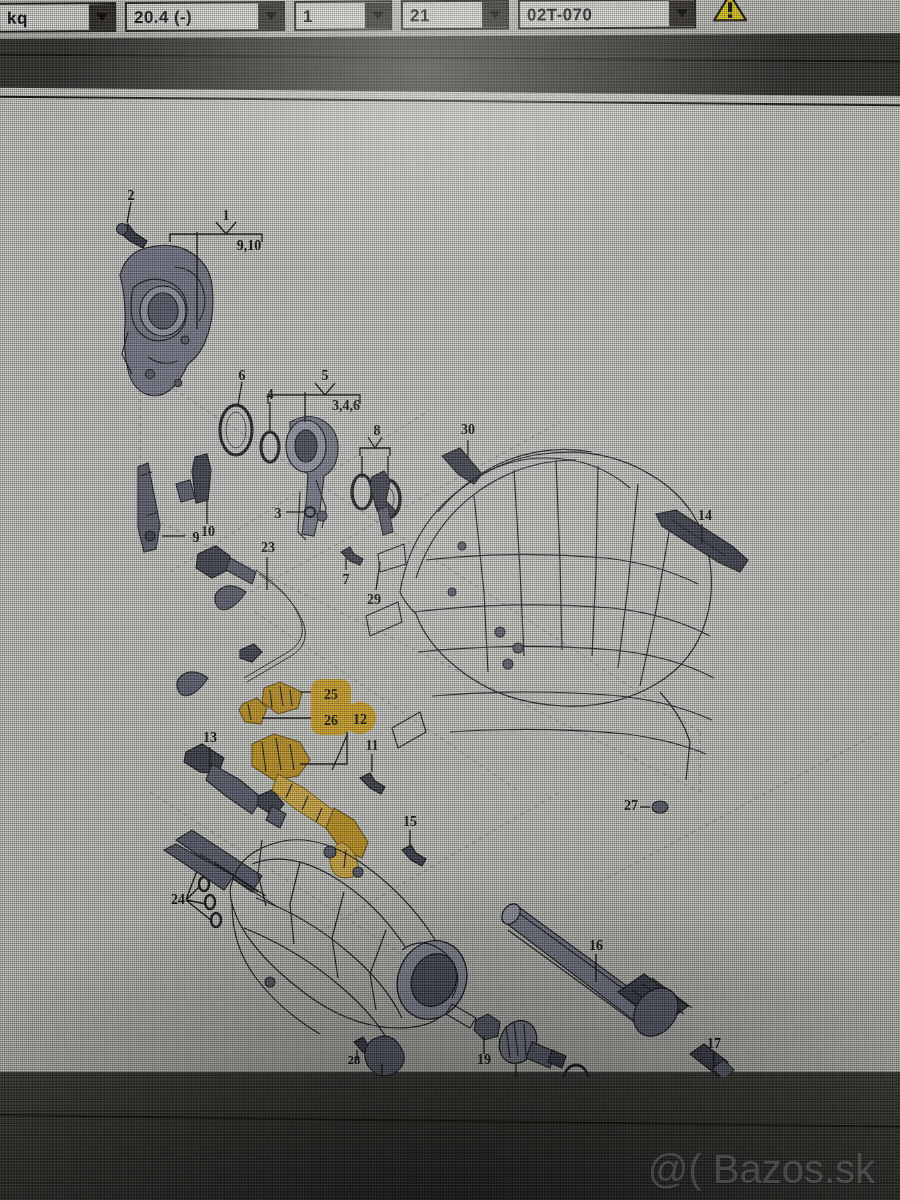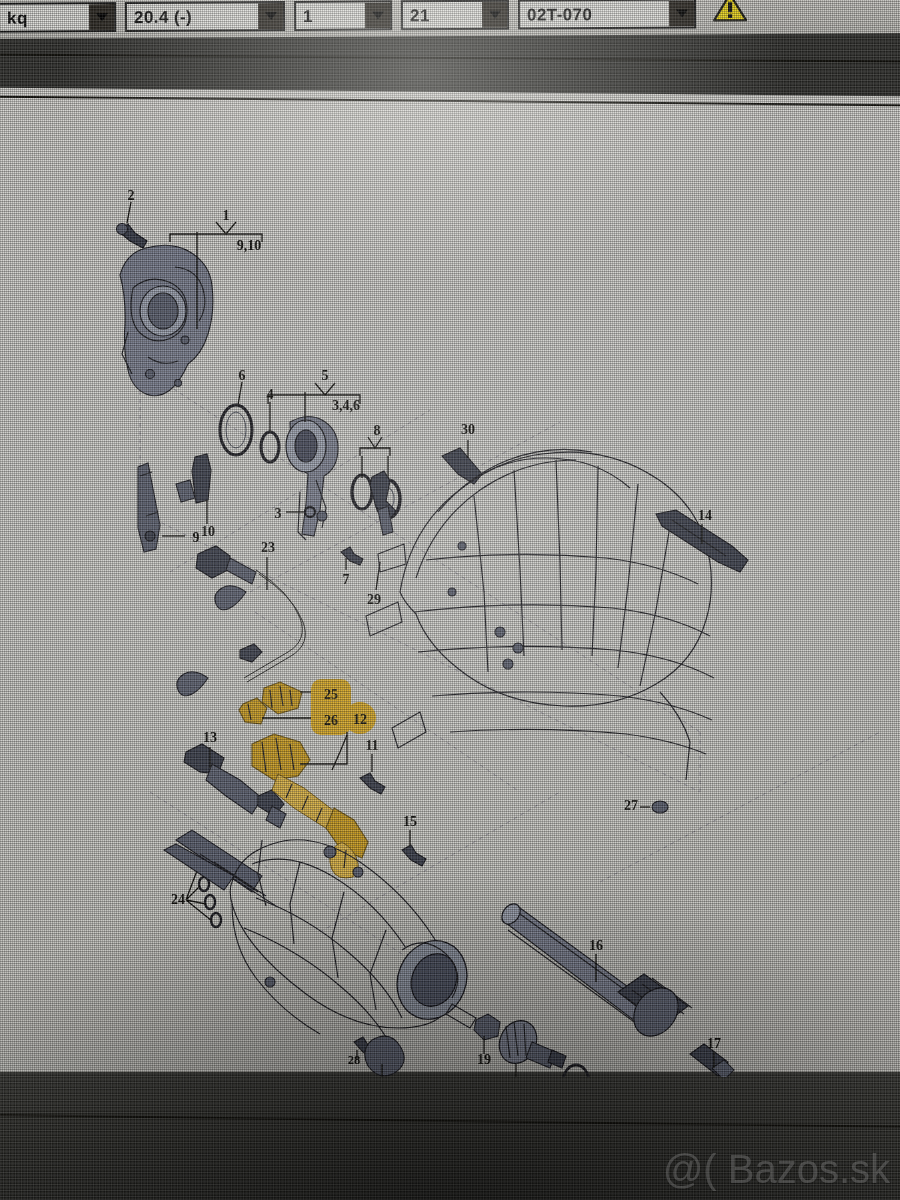--- a/index.html
+++ b/index.html
@@ -140,21 +140,21 @@
   .part-mid  { fill: #5c6170; stroke: #191920; stroke-width: 1.05; }
   .hl-fill   { fill: #c99c21; stroke: #6b5210; stroke-width: 1.1; }
   .hl-fill2  { fill: #d9b246; stroke: #7a5d14; stroke-width: 1.0; }
   .ghost { stroke: #8d8b94; stroke-width: 0.9; fill: none; stroke-dasharray: 4 4; }
   .hl-badge { fill: #d7a824; }
   .hl-badge-txt { font-family:"Liberation Serif",serif; font-weight:700; font-size:14px; fill:#14120a; }
 
   
   #watermark {
     position: absolute;
-    right: 10px; bottom: 8px;
+    right: 25px; bottom: 8px;
     z-index: 45;
     font-family: "Liberation Sans", sans-serif;
     font-size: 40px;
     font-weight: 400;
     color: rgba(225,225,225,0.22);
     letter-spacing: 0px;
     white-space: nowrap;
     text-shadow: 0 1px 1px rgba(0,0,0,0.18);
     pointer-events: none;
   }

